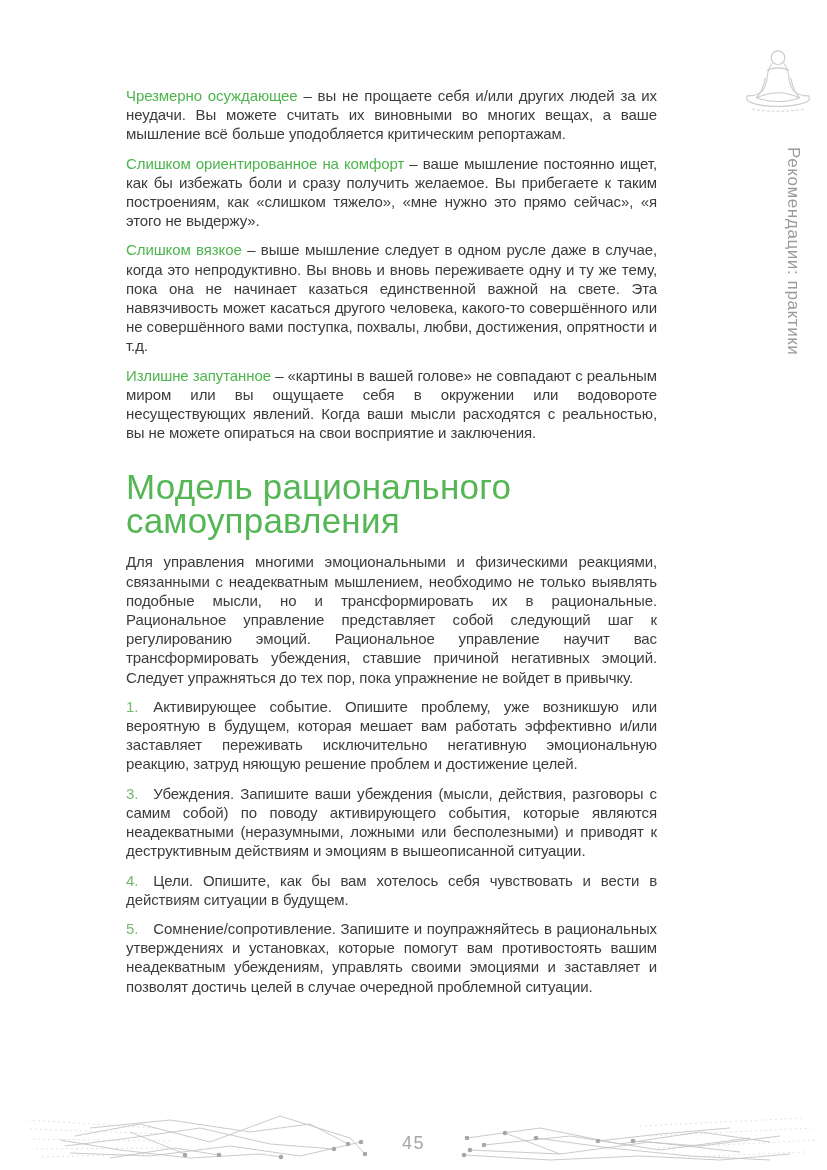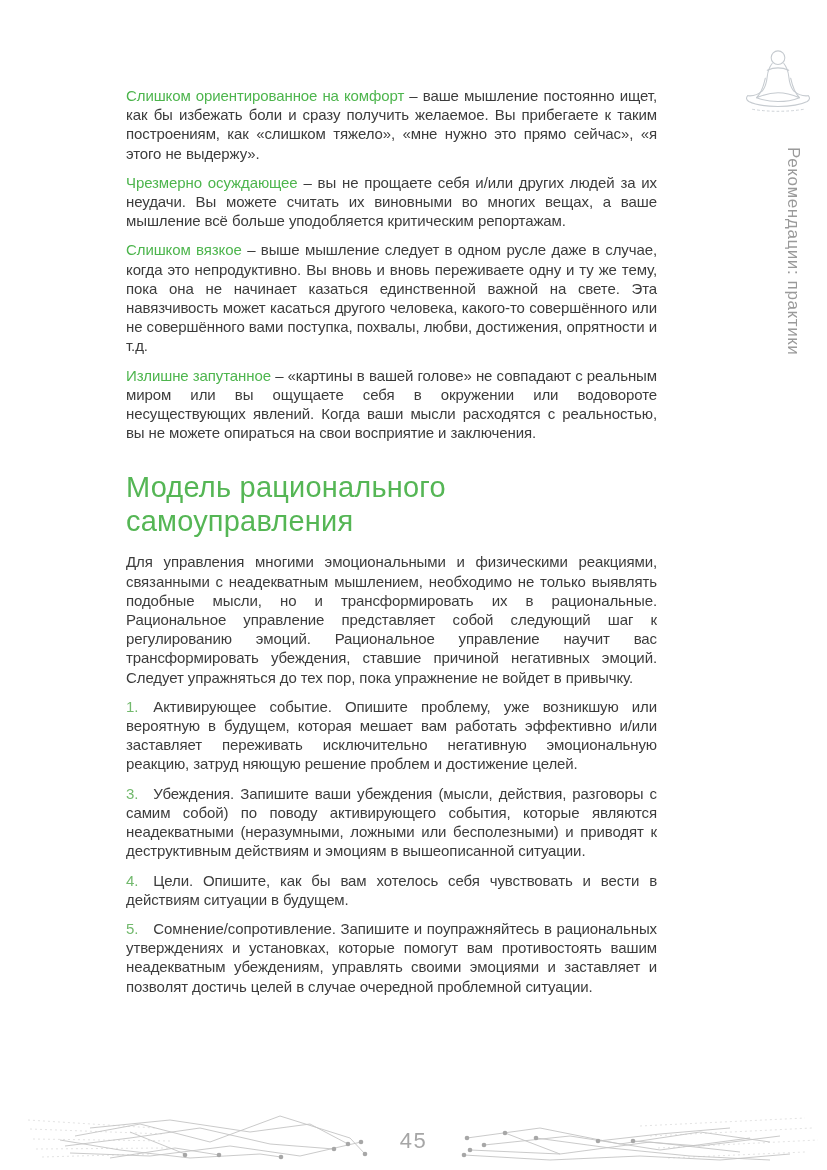--- a/index.html
+++ b/index.html
@@ -7,35 +7,35 @@
     position:relative; width:827px; height:1170px; background:#ffffff;
     overflow:hidden; font-family:"Liberation Sans", sans-serif;
   }
   .content { position:absolute; left:126px; top:86px; width:531px; }
   .para {
     font-size:15px; line-height:19.2px; color:#3c3c3c;
     text-align:justify; margin:0 0 10px 0; letter-spacing:-0.1px;
   }
   .term { color:#4db54d; }
   .title {
-    color:#55b655; font-size:29px; line-height:34px; font-weight:400;
+    color:#55b655; font-size:35px; line-height:34px; font-weight:400;
     margin:28px 0 14px 0; max-width:470px; letter-spacing:0.2px;
   }
   .step .num { color:#72b96d; margin-right:15px; }
   .spine {
     position:absolute; top:147px; right:24px;
     writing-mode:vertical-rl; text-orientation:mixed;
     font-size:17px; color:#9a9a9a; letter-spacing:0.6px; white-space:nowrap;
   }
   .meditation { position:absolute; top:46px; right:10px; width:78px; height:76px; }
   .meditation svg { width:100%; height:100%; }
   .footer { position:absolute; left:0; bottom:0; width:827px; height:72px; }
   .pagenum {
     position:absolute; left:0; right:0; bottom:16px; text-align:center;
-    font-size:22px; color:#a6a6a6; letter-spacing:1.5px;
+    font-size:18px; color:#a6a6a6; letter-spacing:1.5px;
   }
 </style>
 </head>
 <body>
 
 <div class="page">
 
   <div class="meditation">
     <svg viewBox="0 0 80 76" fill="none" stroke="#c6cbd0" stroke-width="1.1" stroke-linecap="round" stroke-linejoin="round">
       <circle cx="40" cy="11" r="7"></circle>
@@ -46,23 +46,23 @@
       <path d="M9 50 Q6 53 10 56 Q20 61 40 61 Q60 61 70 56 Q74 53 71 50"></path>
       <path d="M18 52 Q28 56 40 56 Q52 56 62 52"></path>
       <path d="M14 64 Q40 68 66 64" stroke-dasharray="2 3" stroke-width="0.9"></path>
     </svg>
   </div>
 
   <div class="spine">Рекомендации: практики</div>
 
   <main class="content">
 
+    <p class="para"><span class="term">Чрезмерно осуждающее</span> <span>– вы не прощаете себя и/или других людей за их неудачи. Вы можете считать их виновными во многих вещах, а ваше мышление всё больше уподобляется критическим репортажам.</span></p>
+
     <p class="para"><span class="term">Слишком ориентированное на комфорт</span> <span>– ваше мышление постоянно ищет, как бы избежать боли и сразу получить желаемое. Вы прибегаете к таким построениям, как «слишком тяжело», «мне нужно это прямо сейчас», «я этого не выдержу».</span></p>
-
-    <p class="para"><span class="term">Чрезмерно осуждающее</span> <span>– вы не прощаете себя и/или других людей за их неудачи. Вы можете считать их виновными во многих вещах, а ваше мышление всё больше уподобляется критическим репортажам.</span></p>
 
     <p class="para"><span class="term">Слишком вязкое</span> <span>– выше мышление следует в одном русле даже в случае, когда это непродуктивно. Вы вновь и вновь переживаете одну и ту же тему, пока она не начинает казаться единственной важной на свете. Эта навязчивость может касаться другого человека, какого-то совершённого или не совершённого вами поступка, похвалы, любви, достижения, опрятности и т.д.</span></p>
 
     <p class="para"><span class="term">Излишне запутанное</span> <span>– «картины в вашей голове» не совпадают с реальным миром или вы ощущаете себя в окружении или водовороте несуществующих явлений. Когда ваши мысли расходятся с реальностью, вы не можете опираться на свои восприятие и заключения.</span></p>
 
     <h1 class="title">Модель рационального самоуправления</h1>
 
     <p class="para">Для управления многими эмоциональными и физическими реакциями, связанными с неадекватным мышлением, необходимо не только выявлять подобные мысли, но и трансформировать их в рациональные. Рациональное управление представляет собой следующий шаг к регулированию эмоций. Рациональное управление научит вас трансформировать убеждения, ставшие причиной негативных эмоций. Следует упражняться до тех пор, пока упражнение не войдет в привычку.</p>
 
     <p class="para step"><span class="num">1.</span><span>Активирующее событие. Опишите проблему, уже возникшую или вероятную в будущем, которая мешает вам работать эффективно и/или заставляет переживать исключительно негативную эмоциональную реакцию, затруд няющую решение проблем и достижение целей.</span></p>

